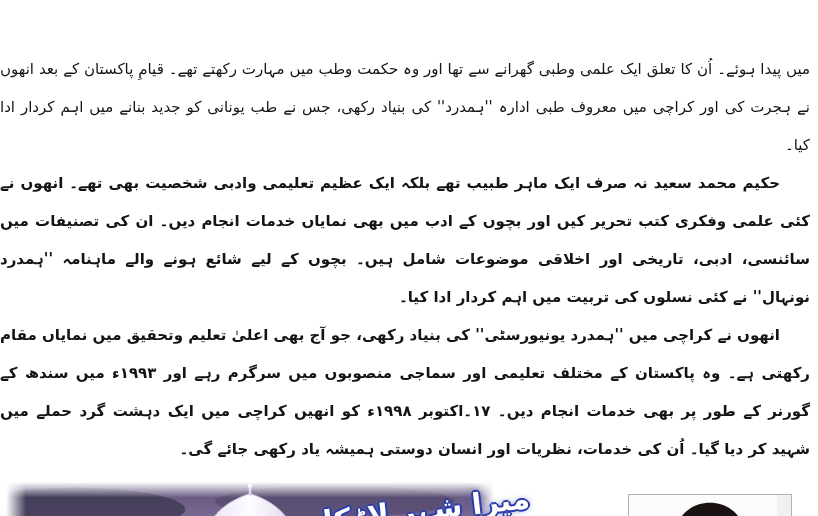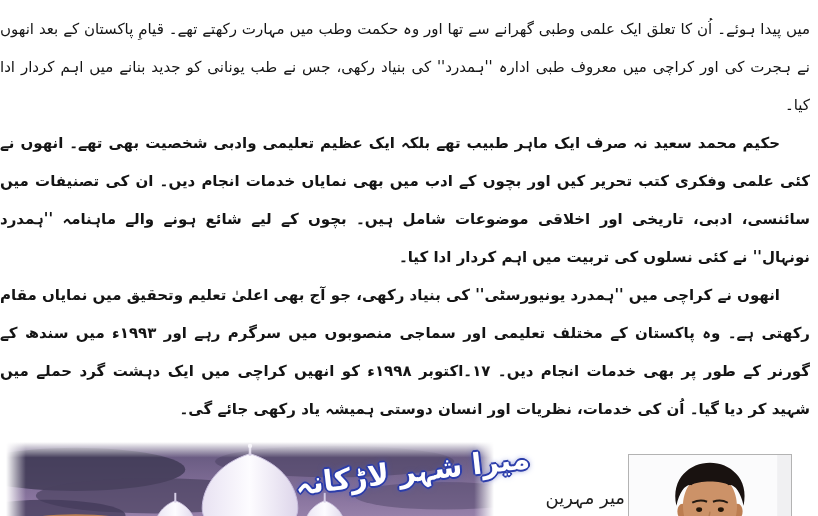--- a/index.html
+++ b/index.html
@@ -3,21 +3,21 @@
 <meta charset="utf-8">
 <style>
   * { margin:0; padding:0; box-sizing:border-box; }
   html,body { width:818px; height:516px; overflow:hidden; background:#ffffff; }
   body {
     font-family:"DejaVu Sans", sans-serif;
     color:#141414;
     direction:rtl;
     position:relative;
   }
-  .article { padding:10px 8px 0 0; }
+  .article { padding:10px 8px 0 0;margin-top:40px; }
   .para {
     font-size:15px;
     line-height:38px;
     text-align:justify;
     direction:rtl;
   }
   .para.indent { text-indent:30px;font-weight:bold; }
   
   .hero { position:relative; height:188px; margin-top:8px; width:818px; }
   .mosque-wrap {

